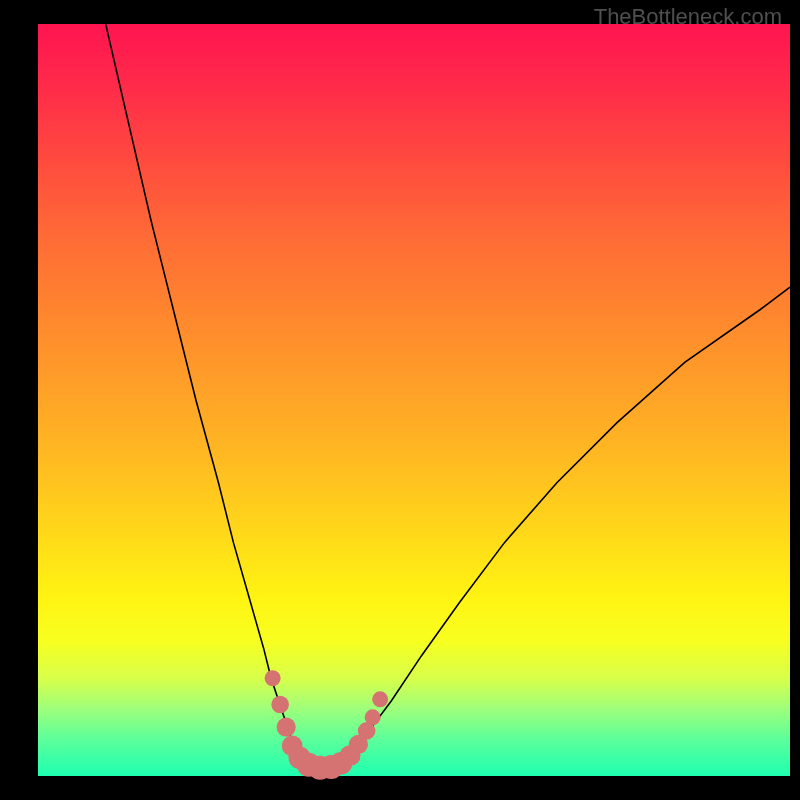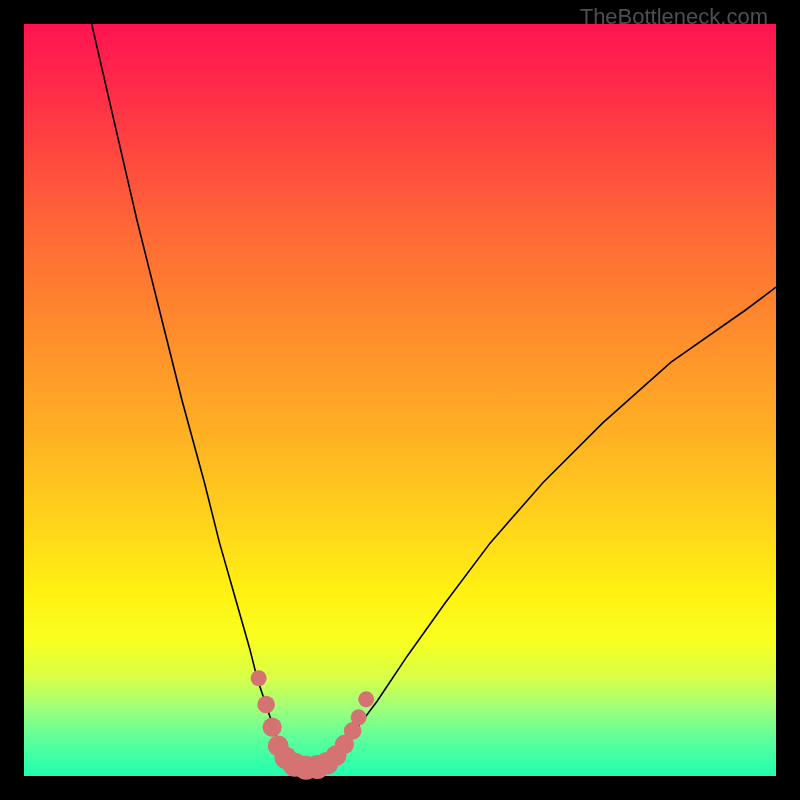--- a/index.html
+++ b/index.html
@@ -7,21 +7,21 @@
     padding: 0;
     width: 800px;
     height: 800px;
     overflow: hidden;
     background: #000;
     font-family: Arial, Helvetica, sans-serif;
   }
   .frame {
     position: absolute;
     top: 0;
-    left: 0;
+    left: 14px;
     width: 776px;
     height: 800px;
     background: #000;
   }
   .plot-area {
     position: absolute;
     background: linear-gradient(
       to bottom,
       #ff1450 0%,
       #ff2a4a 8%,

